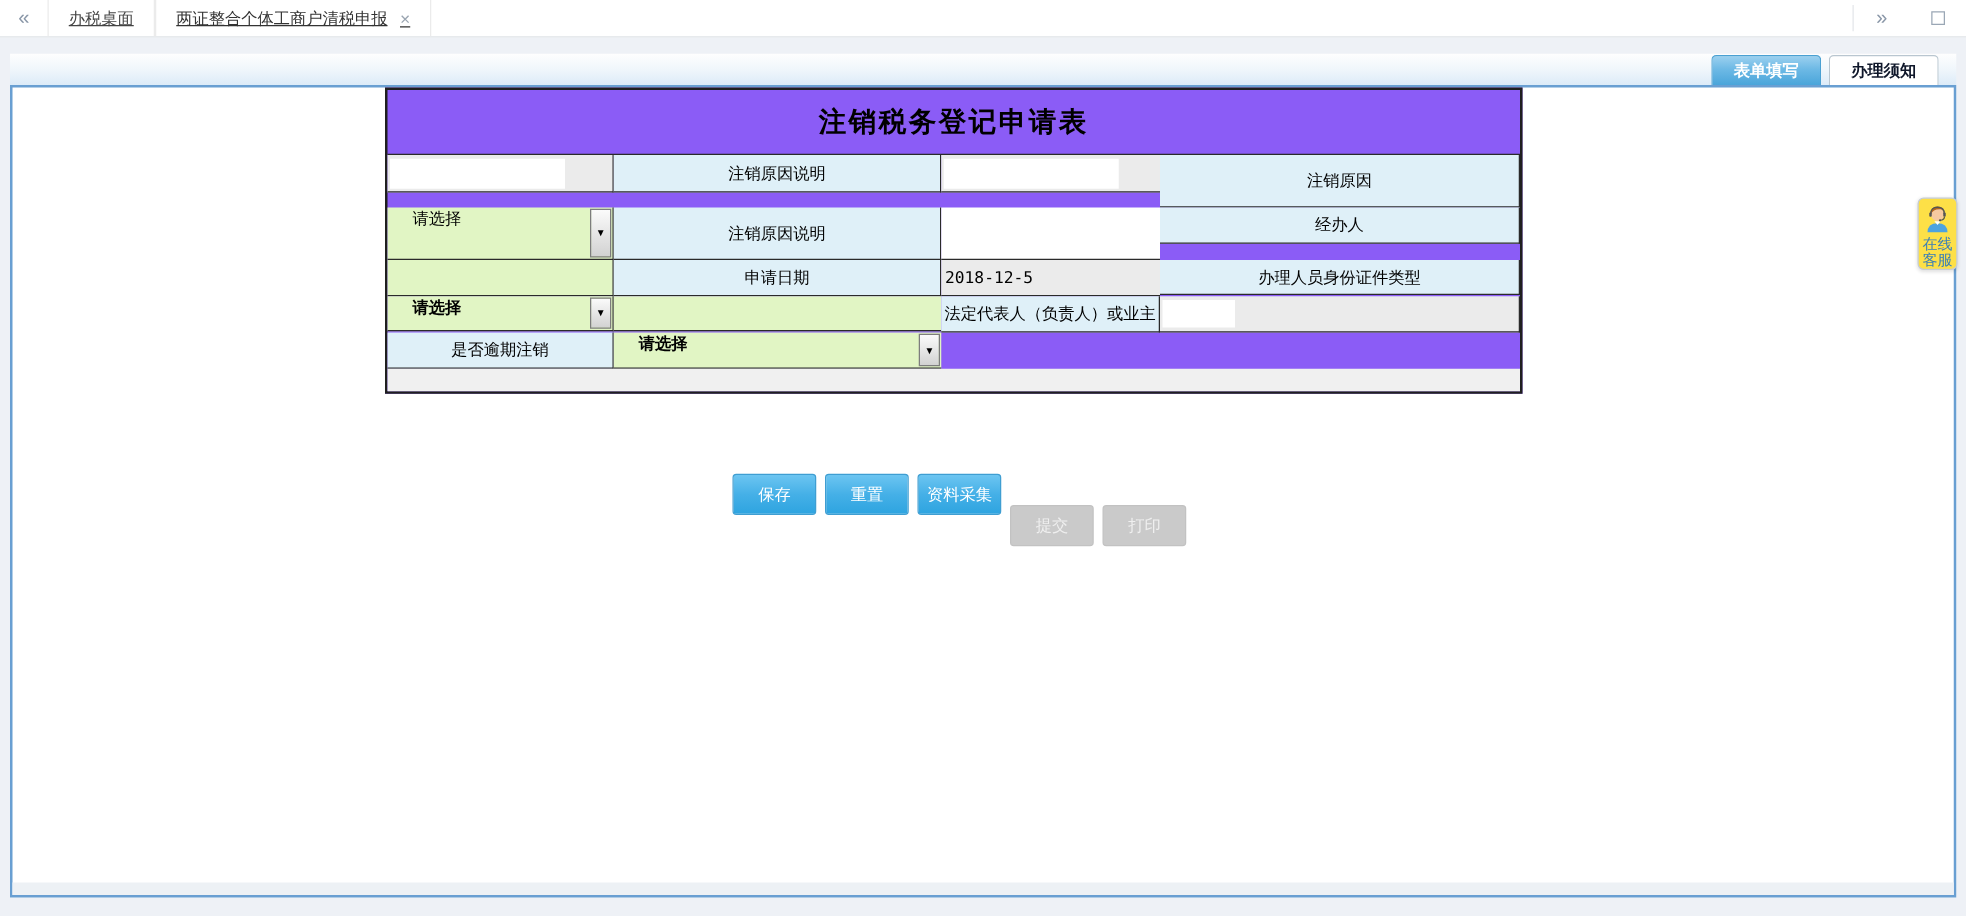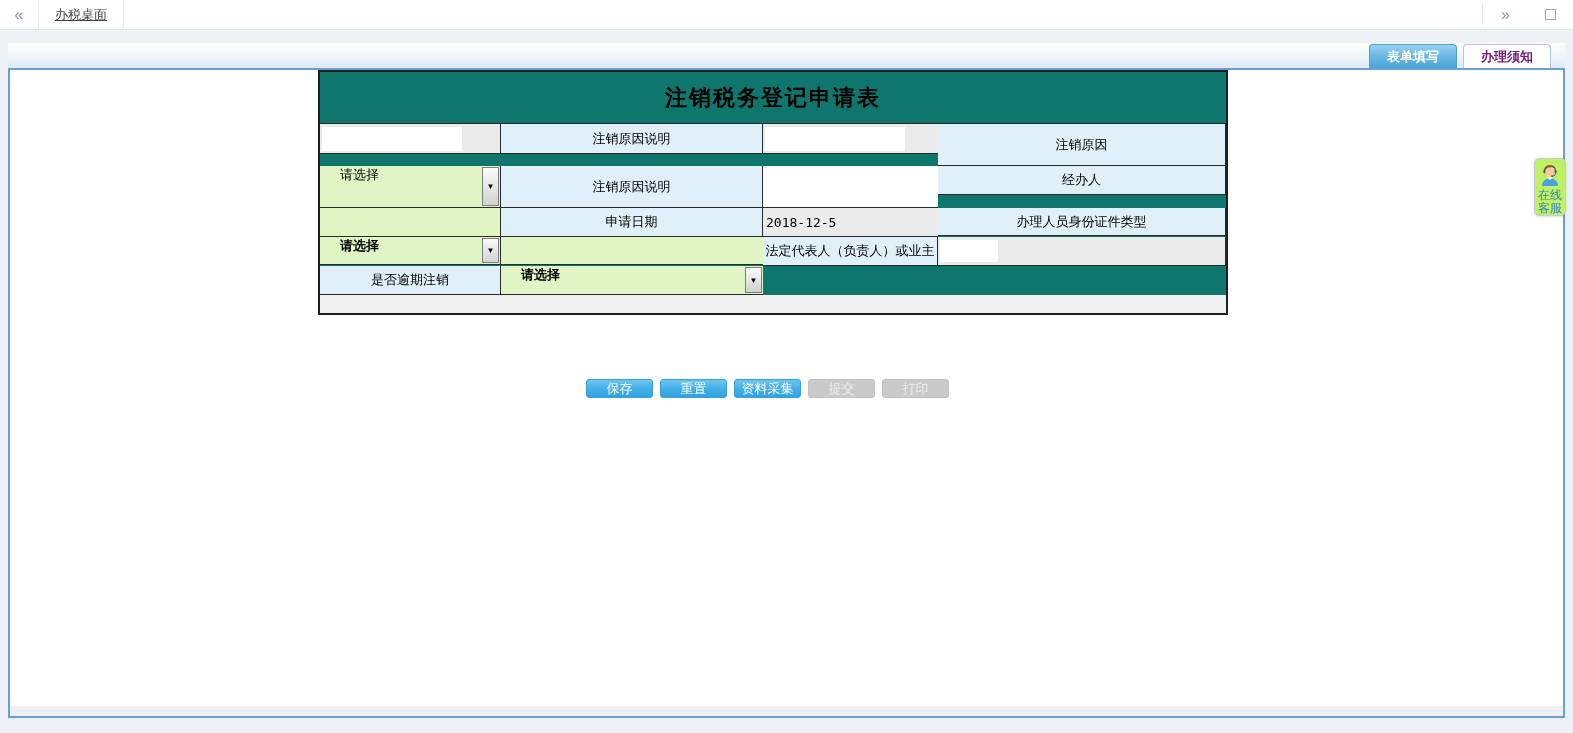--- a/index.html
+++ b/index.html
@@ -15,28 +15,28 @@
   .tb-spacer { flex:1; }
   .tb-divider { width:1px; background:#e3e6ea; margin:4px 0; }
   .tb-right { width:45px; display:flex; align-items:center; justify-content:center; color:#8a97a8; font-size:16px; cursor:pointer; }
   .tb-max { width:11px; height:11px; border:1px solid #9aa7b5; display:inline-block; }
 
   
   .panel-grad { position:absolute; left:8px; top:43px; width:1557px; height:25px; background:linear-gradient(180deg,#fefefe 0%,#eef5fb 55%,#dcebf8 100%); }
   .ptabs { position:absolute; top:44px; right:22px; display:flex; gap:6px; height:24px;padding-left:24px; }
   .ptab { min-width:88px; padding:0 14px; display:flex; align-items:center; justify-content:center; font-weight:bold; border-radius:4px 4px 0 0; cursor:pointer; }
   .ptab.active { background:linear-gradient(180deg,#9bd0ef 0%,#6db9e5 45%,#4aa5da 100%); color:#fff; border:1px solid #4aa0d2; border-bottom:none; }
-  .ptab.inactive { background:#fff; color:#701a75; border:1px solid #b9c6d0; border-bottom:none;text-align:center; }
+  .ptab.inactive { background:#fff; color:#0f172a; border:1px solid #b9c6d0; border-bottom:none;text-align:center; }
 
   
   .main-panel { position:absolute; left:8px; top:68px; width:1557px; height:650px; border:2px solid #699fd2; background:#fff; }
   .main-panel .bottom-strip { position:absolute; left:0; right:0; bottom:0; height:10px; background:#edf1f5; }
 
   
-  .ftable { position:absolute; left:318px; top:70px; width:910px; border:2px solid #1f1f1f; background:#0f766e;
+  .ftable { position:absolute; left:308px; top:70px; width:910px; border:2px solid #1f1f1f; background:#8b5cf6;
             display:grid; grid-template-columns:181px 262px 175px 288px; }
   .cell { border-right:1px solid #2a2a2a; border-bottom:1px solid #2a2a2a; position:relative; }
   .cell.last-col { border-right:none; }
   .t-title { grid-column:1 / -1; height:52px; display:flex; align-items:center; justify-content:center;
              font-size:22px; font-weight:bold; letter-spacing:2px; color:#000; border-right:none; }
   .lbl { background:#dff0f8; display:flex; align-items:center; justify-content:center; color:#000; text-align:center; padding:0 2px; }
   .r1 { height:30px; } .r2 { height:42px; } .r3 { height:29px; } .r4 { height:28px; } .r5 { height:29px; }
   .val-gray { background:#ebebeb; display:flex; align-items:center; }
   .white-input { background:#fff; height:24px; width:140px; margin-left:2px; }
   .white-input.small { width:58px; height:22px; }
@@ -44,36 +44,40 @@
   .val-white { background:#fff; }
   .sel { background:#e1f5c4; display:flex; align-items:flex-start; justify-content:space-between; padding-left:20px; color:#000; cursor:pointer; }
   .sel.bold { font-weight:bold; }
   .sel-arrow { width:17px; align-self:stretch; margin:1px; background:linear-gradient(180deg,#fbfbfb,#d2d2d2); border:1px solid #7d7d7d;
                display:flex; align-items:center; justify-content:center; font-size:8px; color:#000; cursor:pointer; }
   .date-cell { font-family:"DejaVu Sans Mono","Liberation Mono",monospace; padding-left:3px; color:#000; }
   .t-footer { grid-column:1 / -1; height:18px; background:#f0f0f0; border-right:none; border-bottom:none; }
 
   
   .btn-row { position:absolute; left:586px; top:379px; display:flex; gap:7px; }
-  .btn { width:67px; height:19px; border-radius:3px; font-size:13px; display:flex; align-items:center; justify-content:center; }
+  .btn { width:67px; height:33px; border-radius:3px; font-size:13px; display:flex; align-items:center; justify-content:center; }
   .btn.blue { background:linear-gradient(180deg,#6cc5f1 0%,#45b0e7 50%,#2ea4e0 100%); border:1px solid #3f9ed2; color:#fff; cursor:pointer; }
-  .btn.gray { background:#cacaca; border:1px solid #c2c2c2; color:#efefef; }
+  .btn.gray { background:#cacaca; border:1px solid #c2c2c2; color:#efefef;margin-top:25px; }
 
   
-  .service { position:absolute; left:1534px; top:158px; width:32px; height:58px; background:#bef264; border:1px solid #c6cdd4;
+  .service { position:absolute; left:1534px; top:158px; width:32px; height:58px; background:#fde047; border:1px solid #c6cdd4;
              border-radius:5px; box-shadow:0 1px 3px rgba(0,0,0,.12); display:flex; flex-direction:column; align-items:center; padding-top:3px; cursor:pointer; }
   .service .txt { color:#3a7fb8; font-size:12px; line-height:13px; }
 </style>
 </head>
 <body>
 
 <div class="topbar">
   <span class="tb-chevron">«</span>
   <div class="tb-tab">
     <span>办税桌面</span>
+  </div>
+  <div class="tb-tab active">
+    <span>两证整合个体工商户清税申报</span>
+    <span class="tb-close">×</span>
   </div>
   <div class="tb-spacer"></div>
   <div class="tb-divider"></div>
   <span class="tb-right">»</span>
   <span class="tb-right">
       <span class="tb-max"></span>
     </span>
 </div>
 
 <div class="panel-grad"></div>

